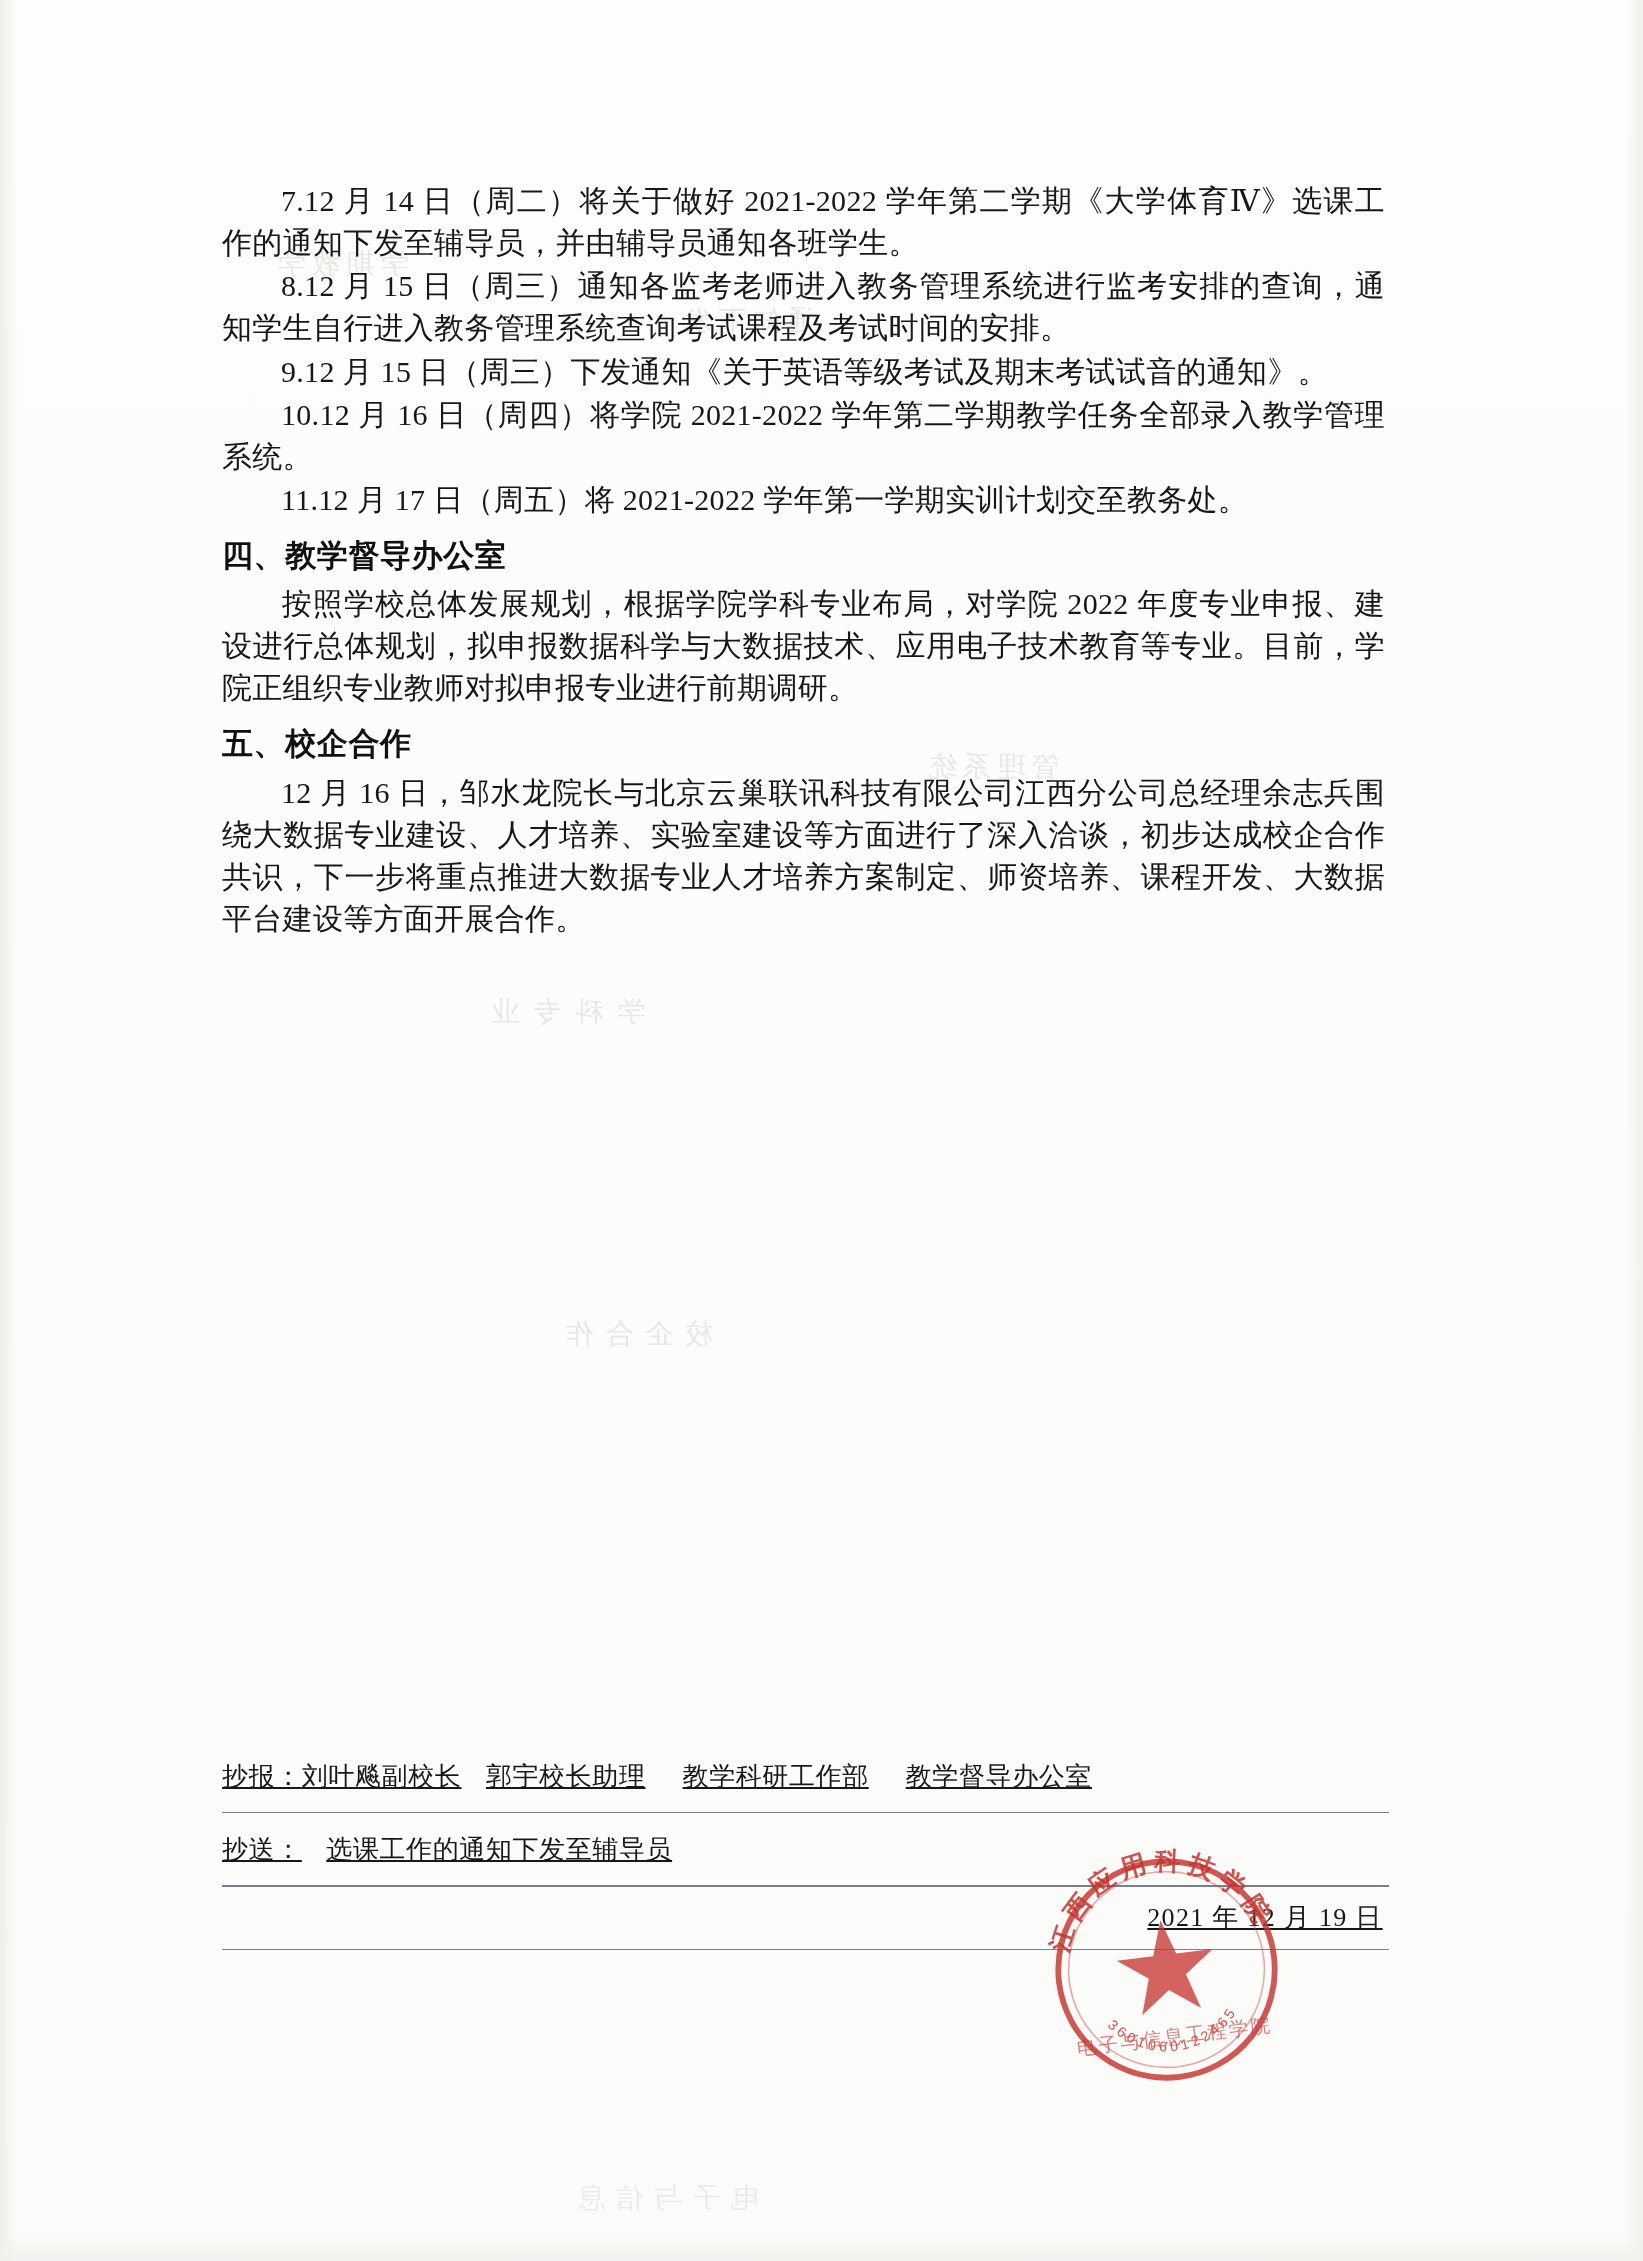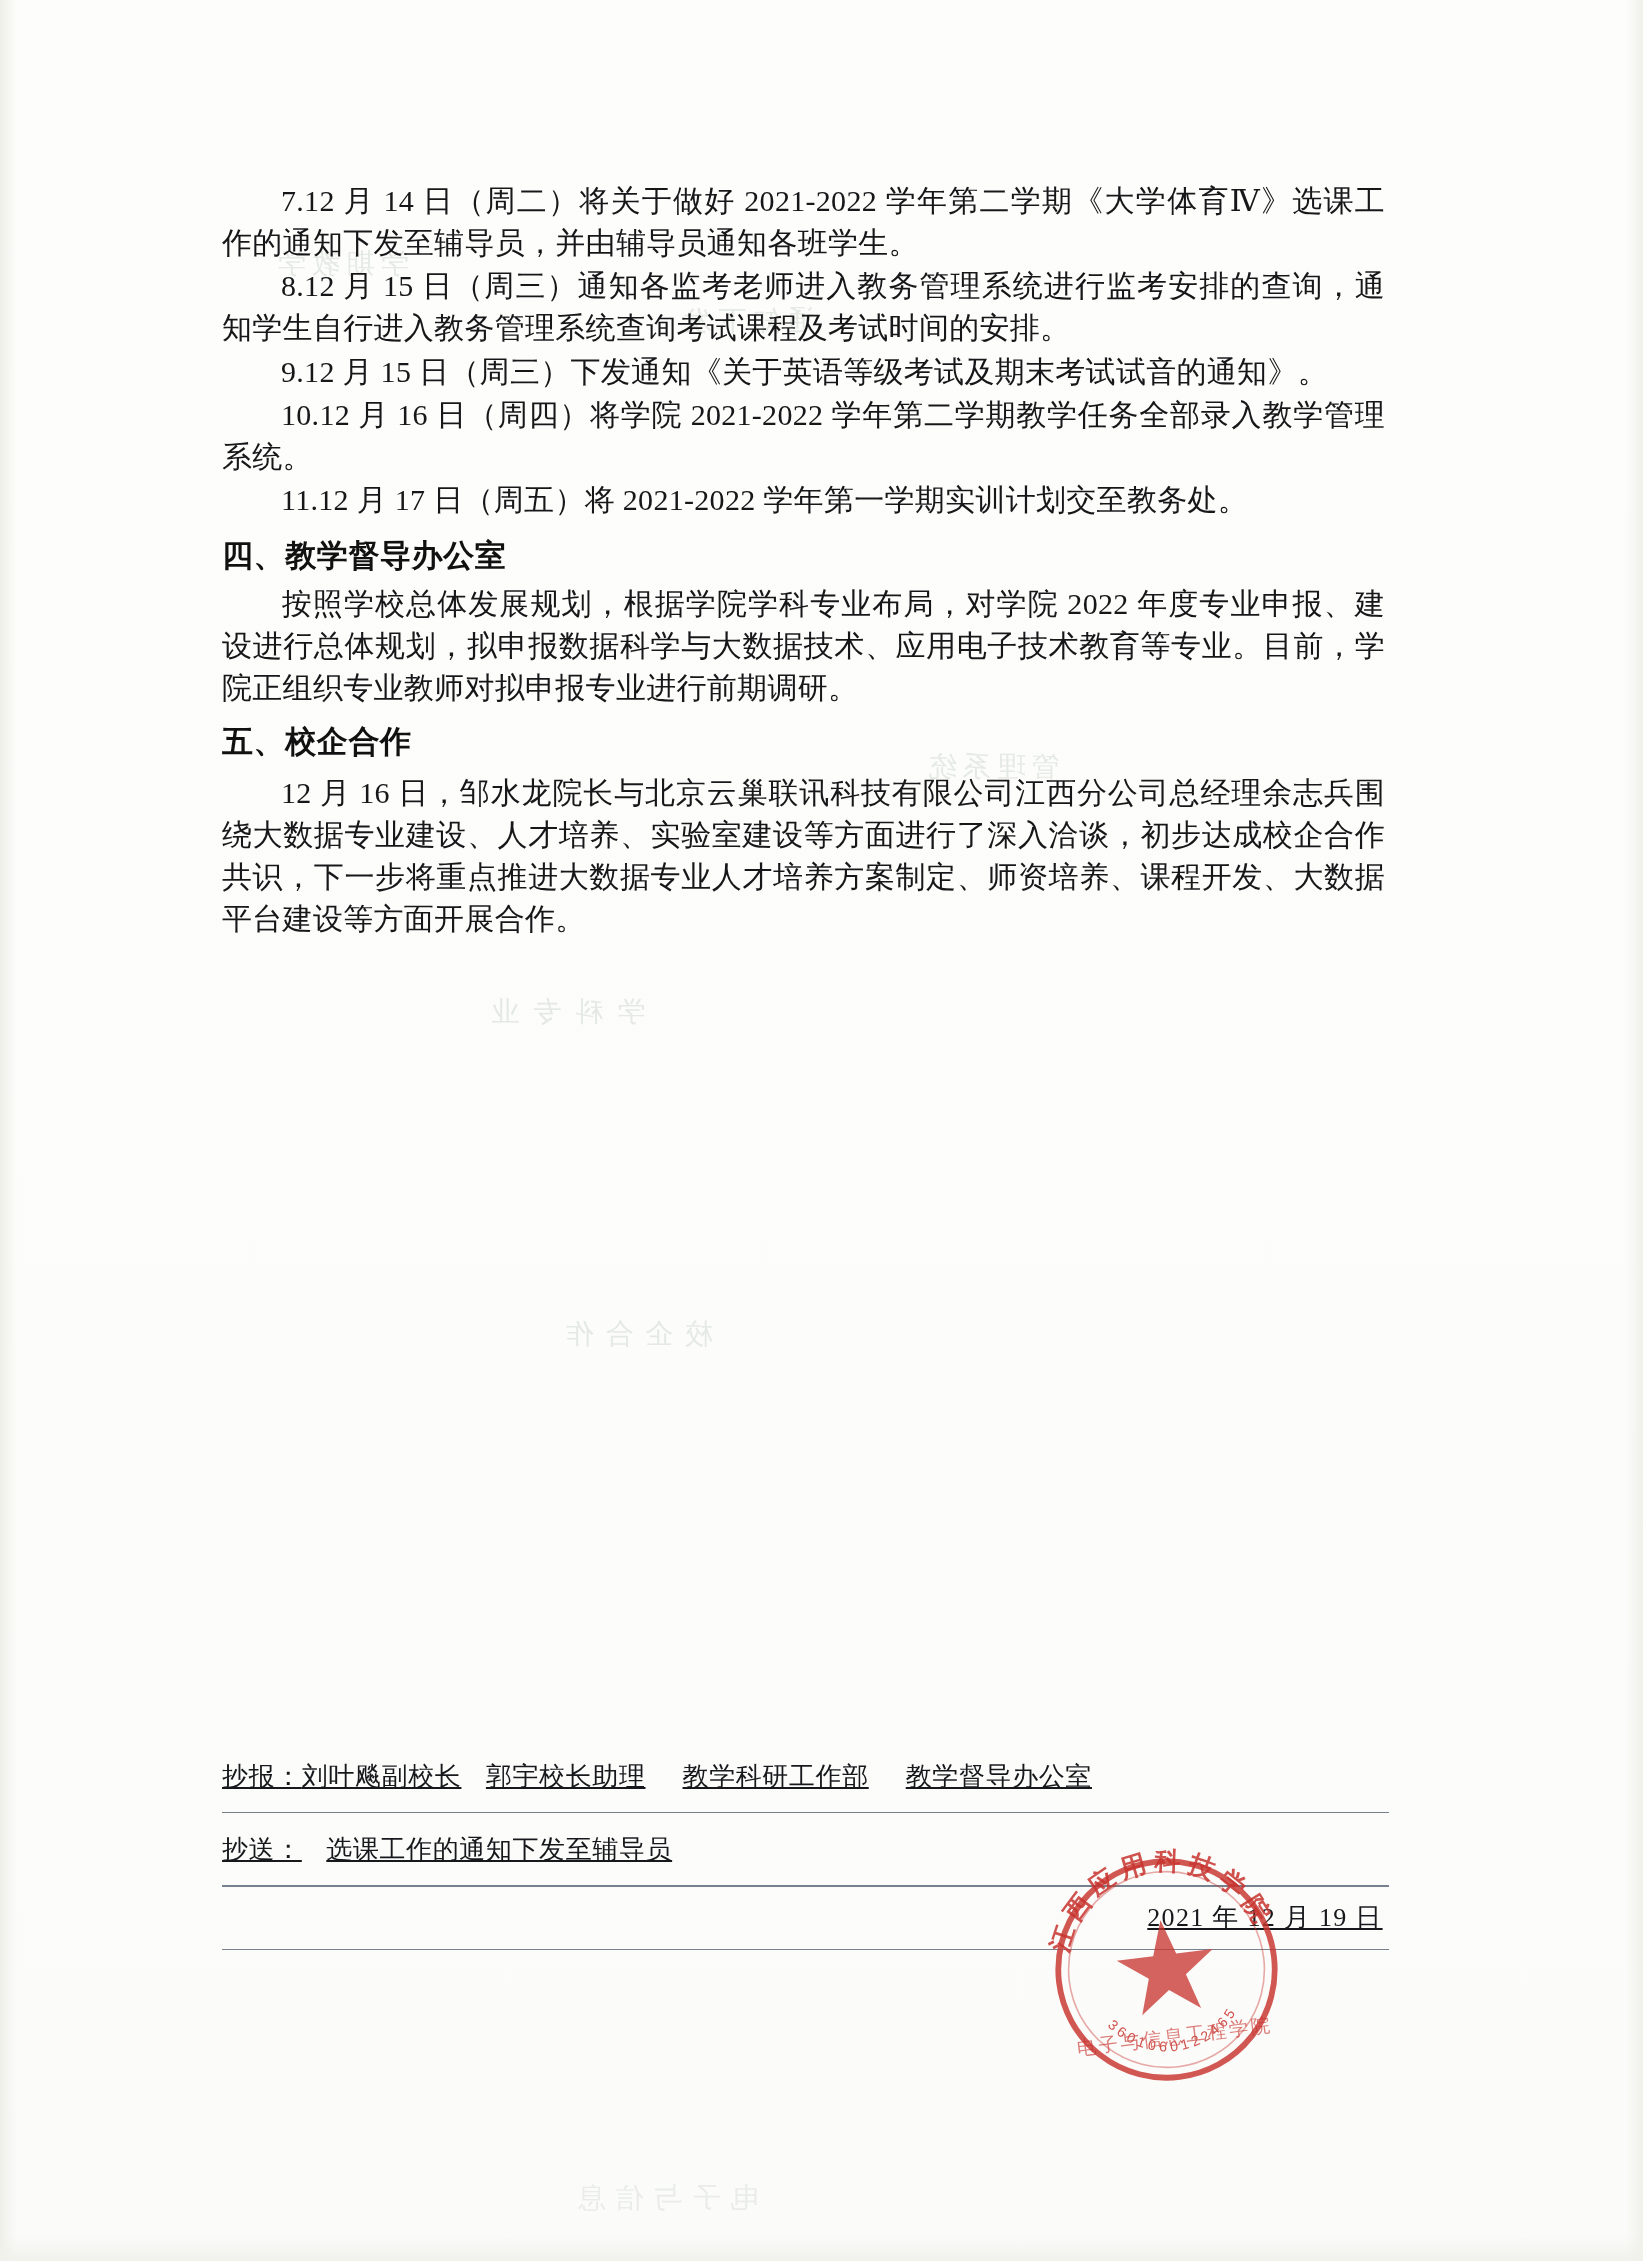--- a/index.html
+++ b/index.html
@@ -60,21 +60,20 @@
   h2.section {
     margin: 9px 0 1.3px 0;
     font-size: 31px;
     line-height: 52px;
     font-weight: bold;
     letter-spacing: 0.6px;
     color: #111;
     font-family: "Liberation Sans", "DejaVu Sans", sans-serif;
   }
   h2.section.spaced {
-    font-family: Liberation Mono, monospace;
   }
 
   
   .footer {
     position: absolute;
     left: 222px;
     top: 1740px;
     width: 1167px;
   }
   .footer .rule {

